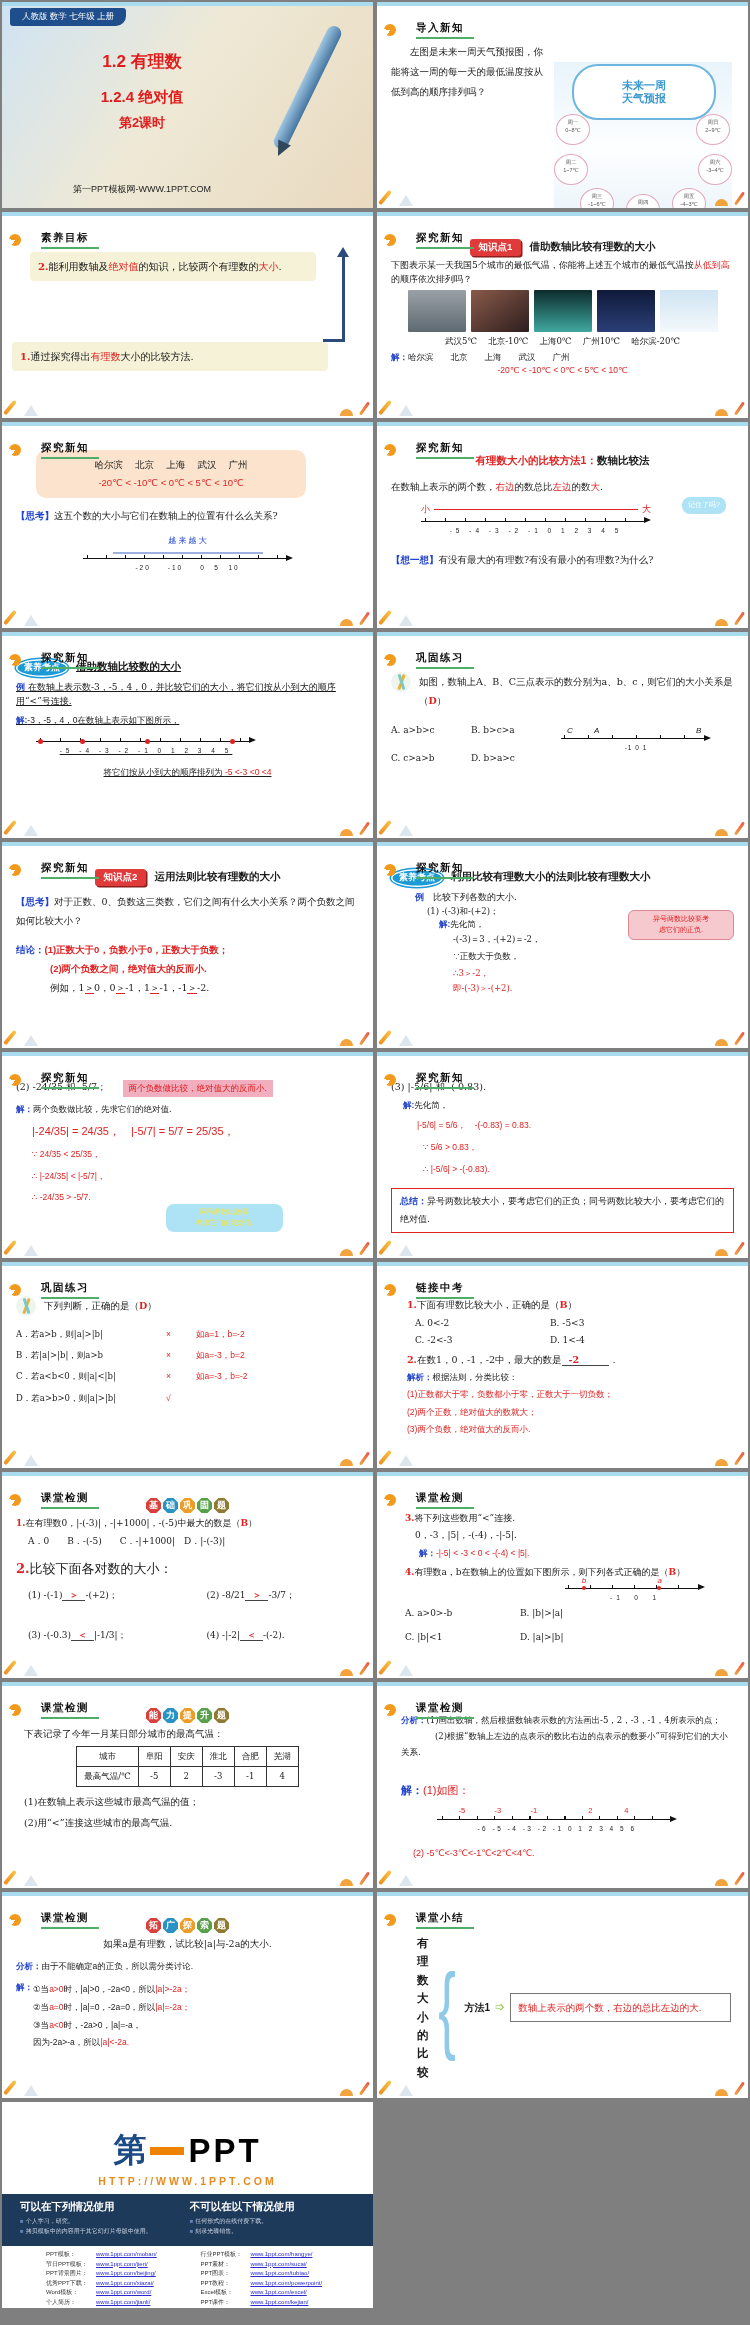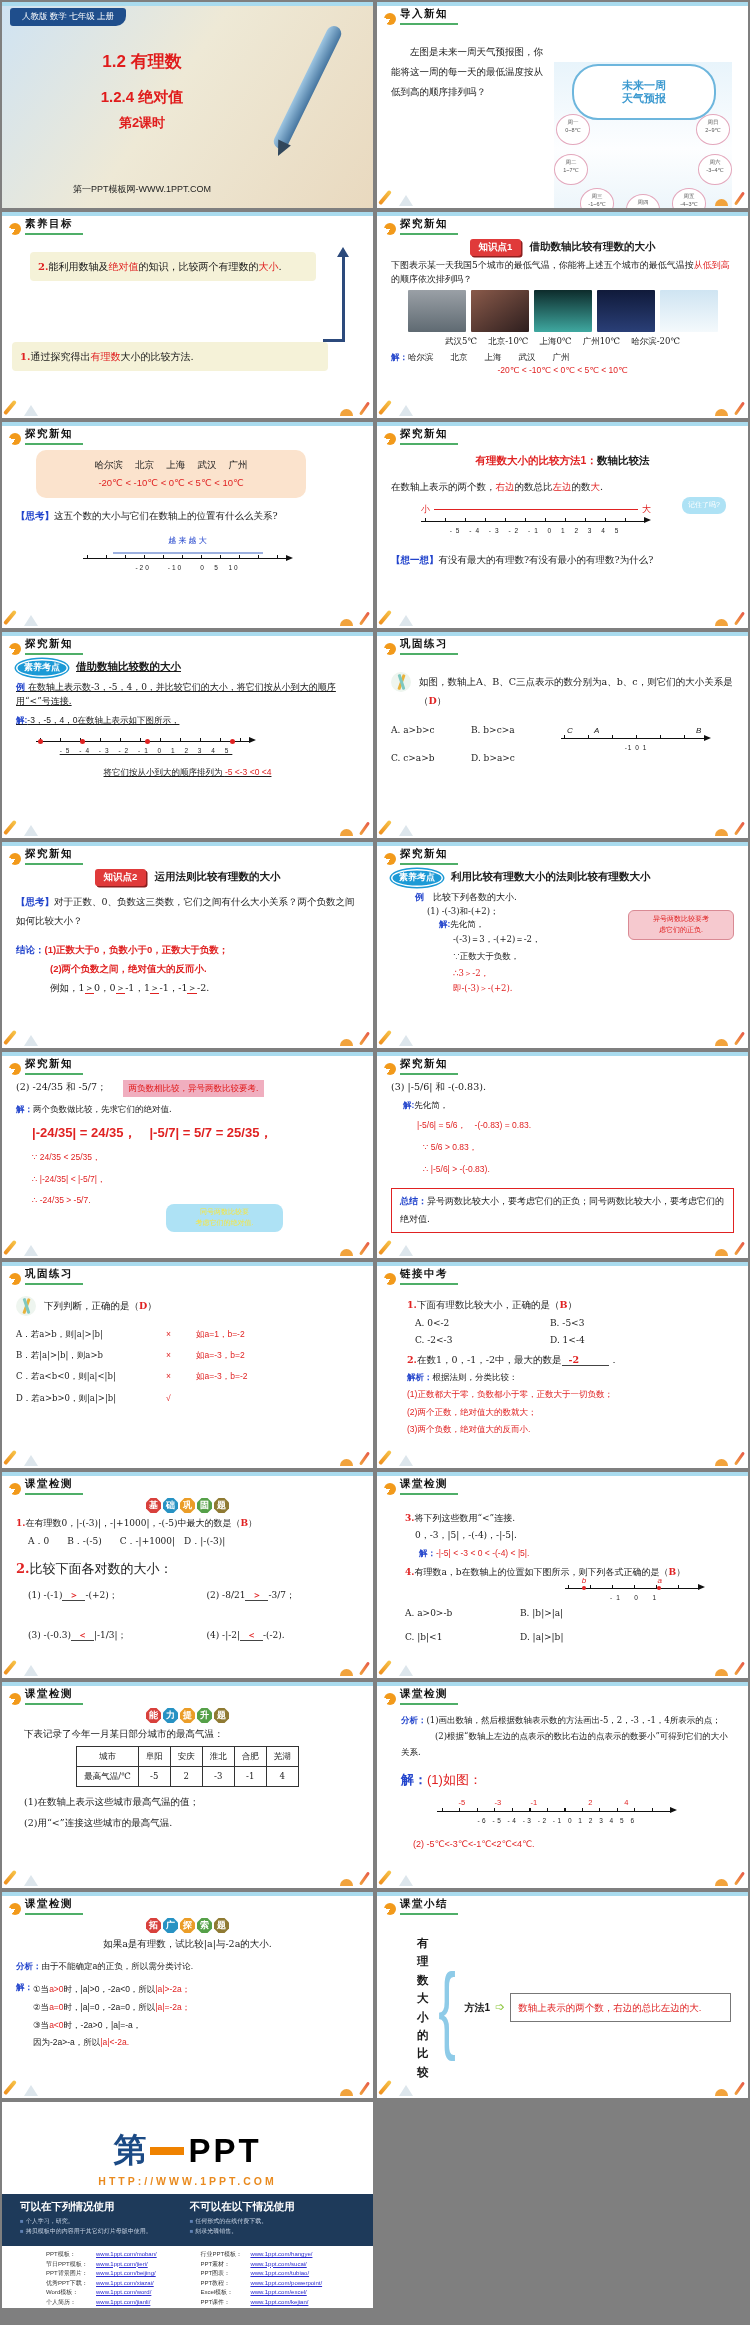--- a/index.html
+++ b/index.html
@@ -2,21 +2,21 @@
 <html><head>
 <meta charset="utf-8">
 <style>
   html,body{margin:0;padding:0;}
   body{width:750px;height:2325px;background:#7f7f7f;font-family:"Liberation Sans","DejaVu Sans",sans-serif;color:#1a1a1a;}
   .grid{display:grid;grid-template-columns:371px 371px;gap:4px;padding:2px;}
   .sl{position:relative;height:206px;background:#fff;overflow:hidden;font-size:8px;}
   .sl::before{content:"";position:absolute;top:0;left:0;right:0;height:4px;background:#a9dbee;z-index:3;}
   .kai{font-family:"DejaVu Serif","Liberation Serif",serif;}
   
-  .hd{position:absolute;top:5px;left:7px;display:flex;align-items:flex-end;gap:4px;z-index:2;}
+  .hd{position:absolute;top:19px;left:7px;display:flex;align-items:center;gap:20px;z-index:2;}
   .pac{width:12px;height:12px;border-radius:50%;background:conic-gradient(from 210deg,#fff 0 68deg,#f29a1b 68deg 360deg);flex:0 0 auto;}
   .hd b{font-size:10.5px;letter-spacing:1.5px;border-bottom:2px solid #4fae68;padding:0 10px 2px 0;color:#111;}
   
   .dl{position:absolute;left:6px;bottom:2px;width:4px;height:17px;background:linear-gradient(#f7c54a,#ee8d1c);border-radius:2px;transform:rotate(40deg);z-index:2;}
   .dl2{position:absolute;left:22px;bottom:2px;width:0;height:0;border:7px solid transparent;border-bottom:11px solid #dde6ec;z-index:1;}
   .dr{position:absolute;right:20px;bottom:2px;width:13px;height:7px;border-radius:7px 7px 0 0;background:#f2a33c;z-index:2;}
   .dr2{position:absolute;right:7px;bottom:2px;width:3px;height:15px;background:linear-gradient(#e8594a,#f0a23c);border-radius:2px;transform:rotate(35deg);z-index:2;}
   .bd{position:absolute;top:28px;left:14px;right:14px;bottom:16px;line-height:1.55;}
   .c{text-align:center;}
   .r{color:#e02222;}
@@ -357,24 +357,24 @@
   </div>
 
   <div class="sl">
     <div class="hd">
         <span class="pac"></span>
         <b>探究新知</b>
       </div>
     <div class="bd" style="top:28px;">
       <div style="display:flex;gap:16px;align-items:flex-start;">
         <div class="kai" style="font-size:9.5px;">(2) -24/35 和 -5/7；</div>
-        <div style="background:#f0aebf;color:#e01818;font-size:8.5px;padding:2px 6px;">两负数相比较，异号两数比较要考.</div>
+        <div style="background:#f0aebf;color:#e01818;font-size:8.5px;padding:2px 6px;">两个负数做比较，绝对值大的反而小.</div>
       </div>
       <div style="font-size:8.5px;margin-top:6px;"><span class="bl bold">解：</span><span class="kai">两个负数做比较，先求它们的绝对值.</span></div>
-      <div class="r" style="font-size:13px;margin:7px 0 0 16px;font-weight:bold;">|-24/35| = 24/35，　|-5/7| = 5/7 = 25/35，</div>
+      <div class="r" style="font-size:11px;margin:7px 0 0 16px;">|-24/35| = 24/35，　|-5/7| = 5/7 = 25/35，</div>
       <div class="r" style="font-size:8.5px;margin:8px 0 0 16px;">∵ 24/35 &lt; 25/35，</div>
       <div class="r" style="font-size:8.5px;margin:8px 0 0 16px;">∴ |-24/35| &lt; |-5/7|，</div>
       <div class="r" style="font-size:8.5px;margin:8px 0 0 16px;">∴ -24/35 &gt; -5/7.</div>
       <div class="bub" style="left:150px;bottom:10px;width:105px;color:#f5e642;"><span>同号两数比较要</span><br><span>考虑它们的绝对值.</span></div>
     </div>
     <div class="dl"></div>
       <div class="dl2"></div>
       <div class="dr"></div>
       <div class="dr2"></div>
   </div>
@@ -582,21 +582,21 @@
   <div class="sl">
     <div class="hd">
         <span class="pac"></span>
         <b>课堂检测</b>
       </div>
     <div class="bd" style="top:30px;left:24px;">
       <div style="font-size:8.5px;line-height:1.9;" class="kai">
         <span class="bl bold">分析：</span><span>(1)画出数轴，然后根据数轴表示数的方法画出-5，2，-3，-1，4所表示的点；</span><br>
         <span style="margin-left:34px;">(2)根据“数轴上左边的点表示的数比右边的点表示的数要小”可得到它们的大小关系.</span>
       </div>
-      <div style="font-size:13px;margin-top:10px;"><span class="bl bold">解：</span><span class="r">(1)如图：</span></div>
+      <div style="font-size:11px;margin-top:22px;"><span class="bl bold">解：</span><span class="r">(1)如图：</span></div>
       <div style="position:relative;width:240px;margin:16px 0 0 36px;">
         <span class="r" style="position:absolute;left:9%;top:-10px;font-size:7.5px;">-5</span>
         <span class="r" style="position:absolute;left:24%;top:-10px;font-size:7.5px;">-3</span>
         <span class="r" style="position:absolute;left:39%;top:-10px;font-size:7.5px;">-1</span>
         <span class="r" style="position:absolute;left:63%;top:-10px;font-size:7.5px;">2</span>
         <span class="r" style="position:absolute;left:78%;top:-10px;font-size:7.5px;">4</span>
         <div class="axis" style="--ts:17.5px;">
             <i></i>
           </div>
         <div class="axl" style="letter-spacing:2.5px;">-6 -5 -4 -3 -2 -1 0 1 2 3 4 5 6</div>

